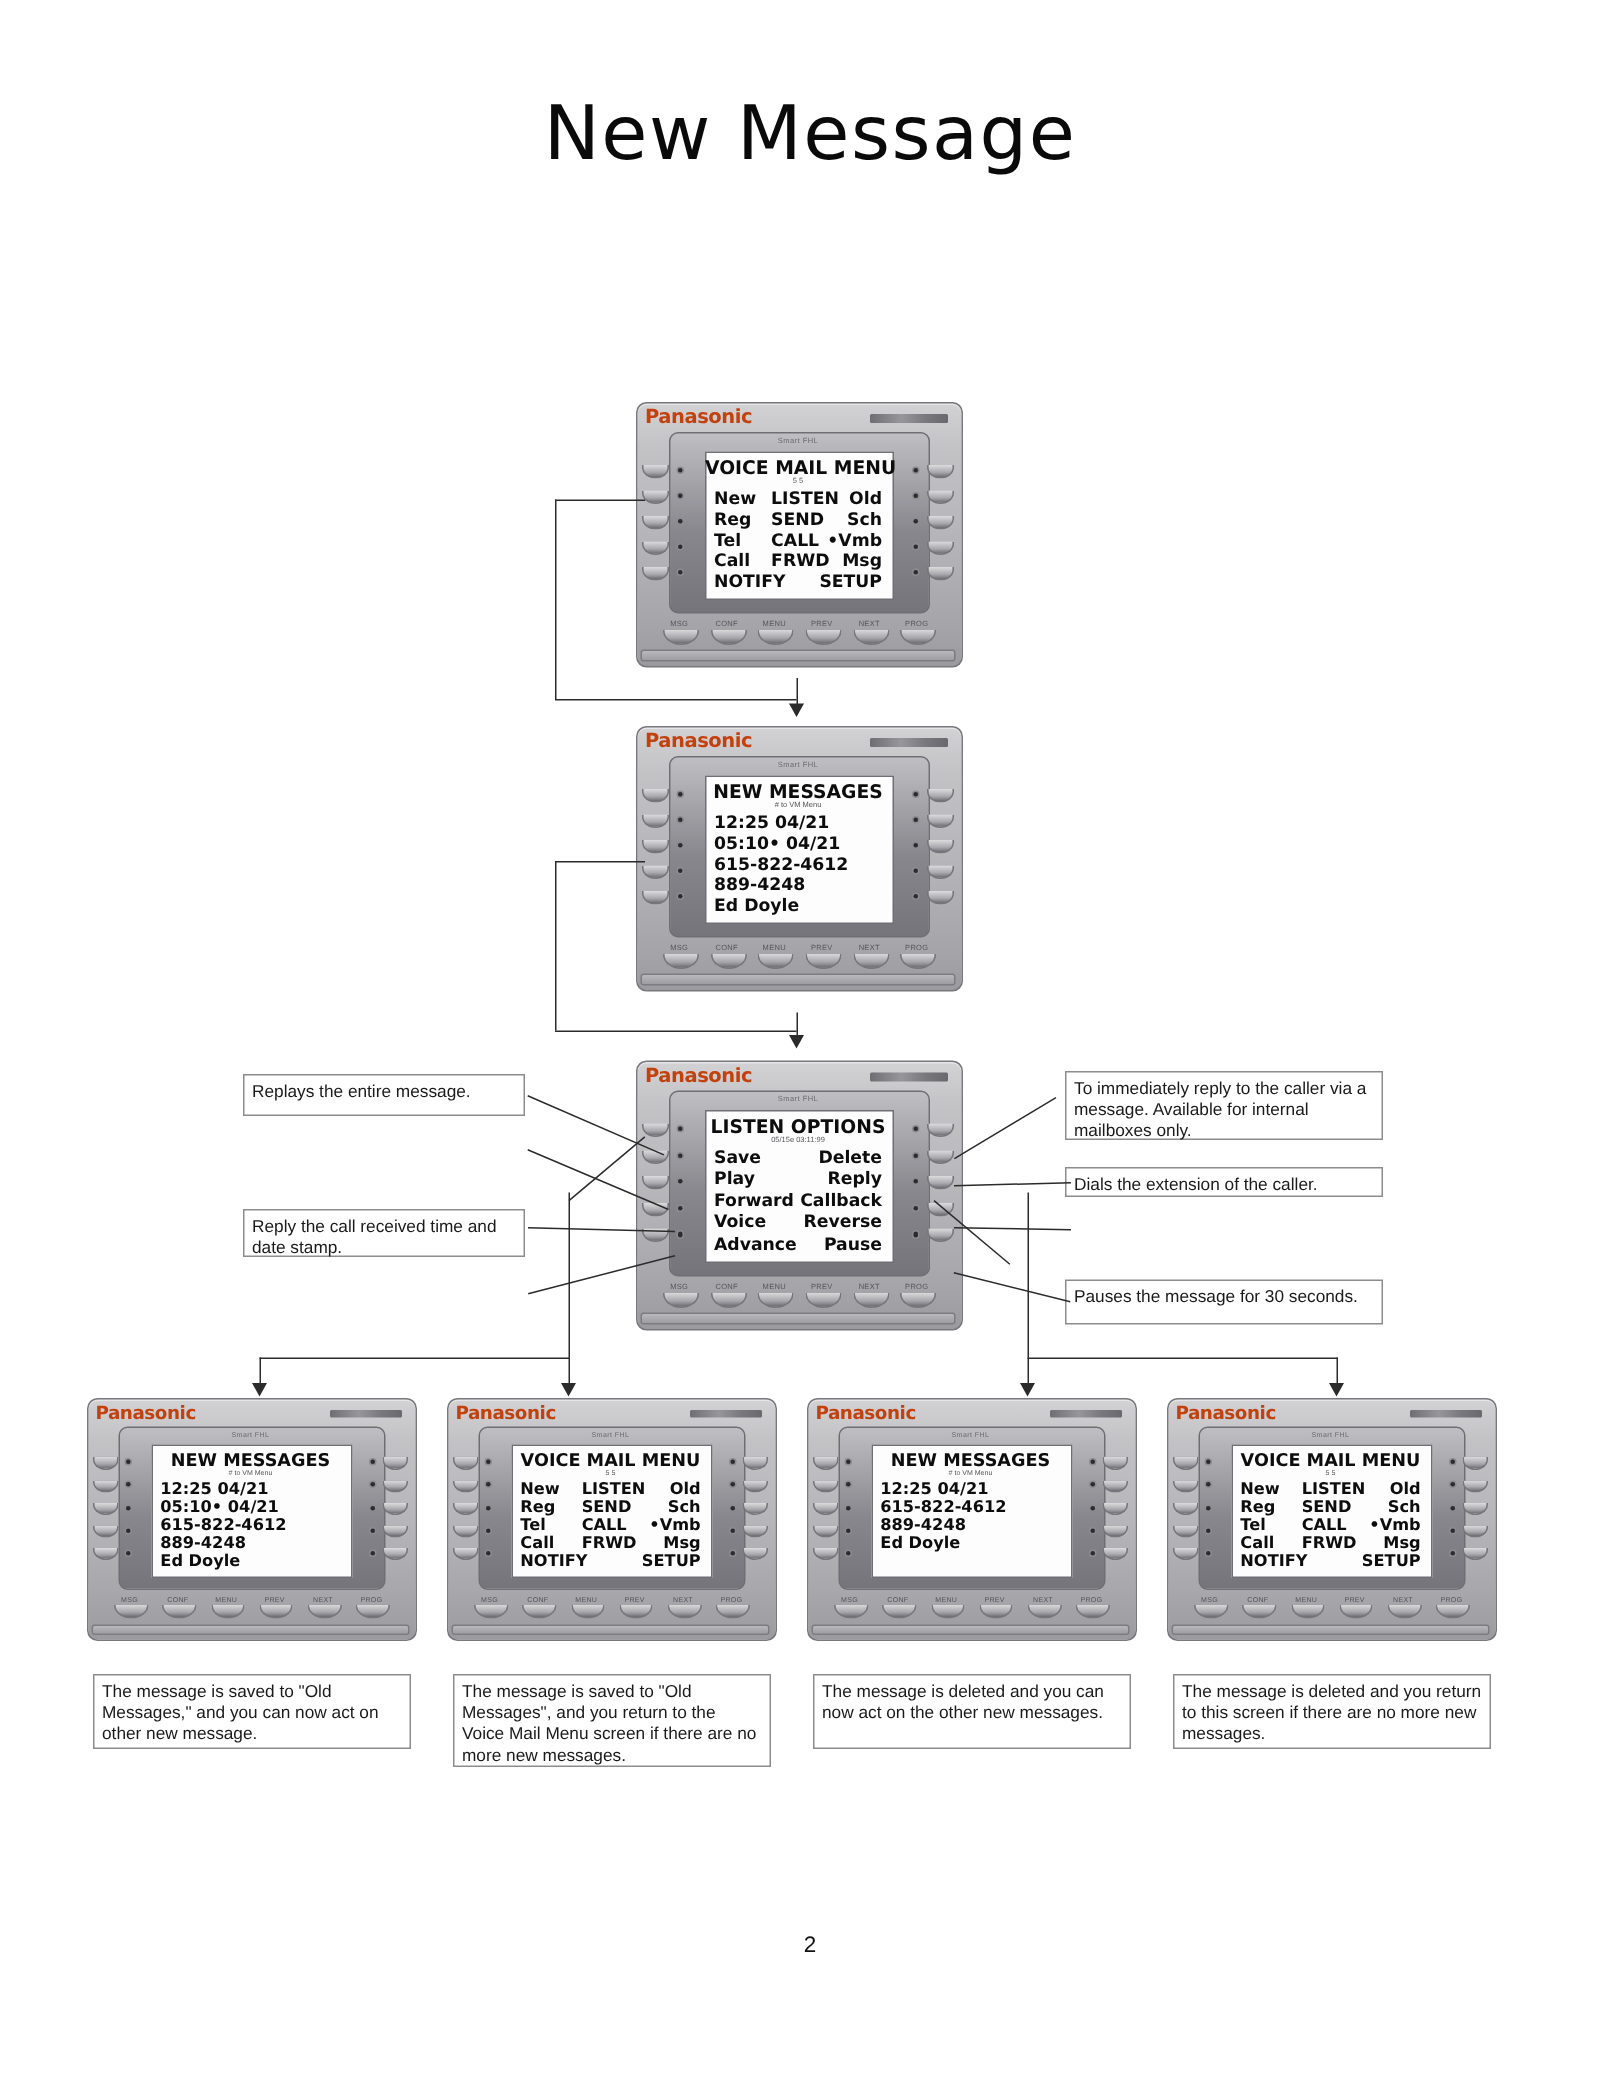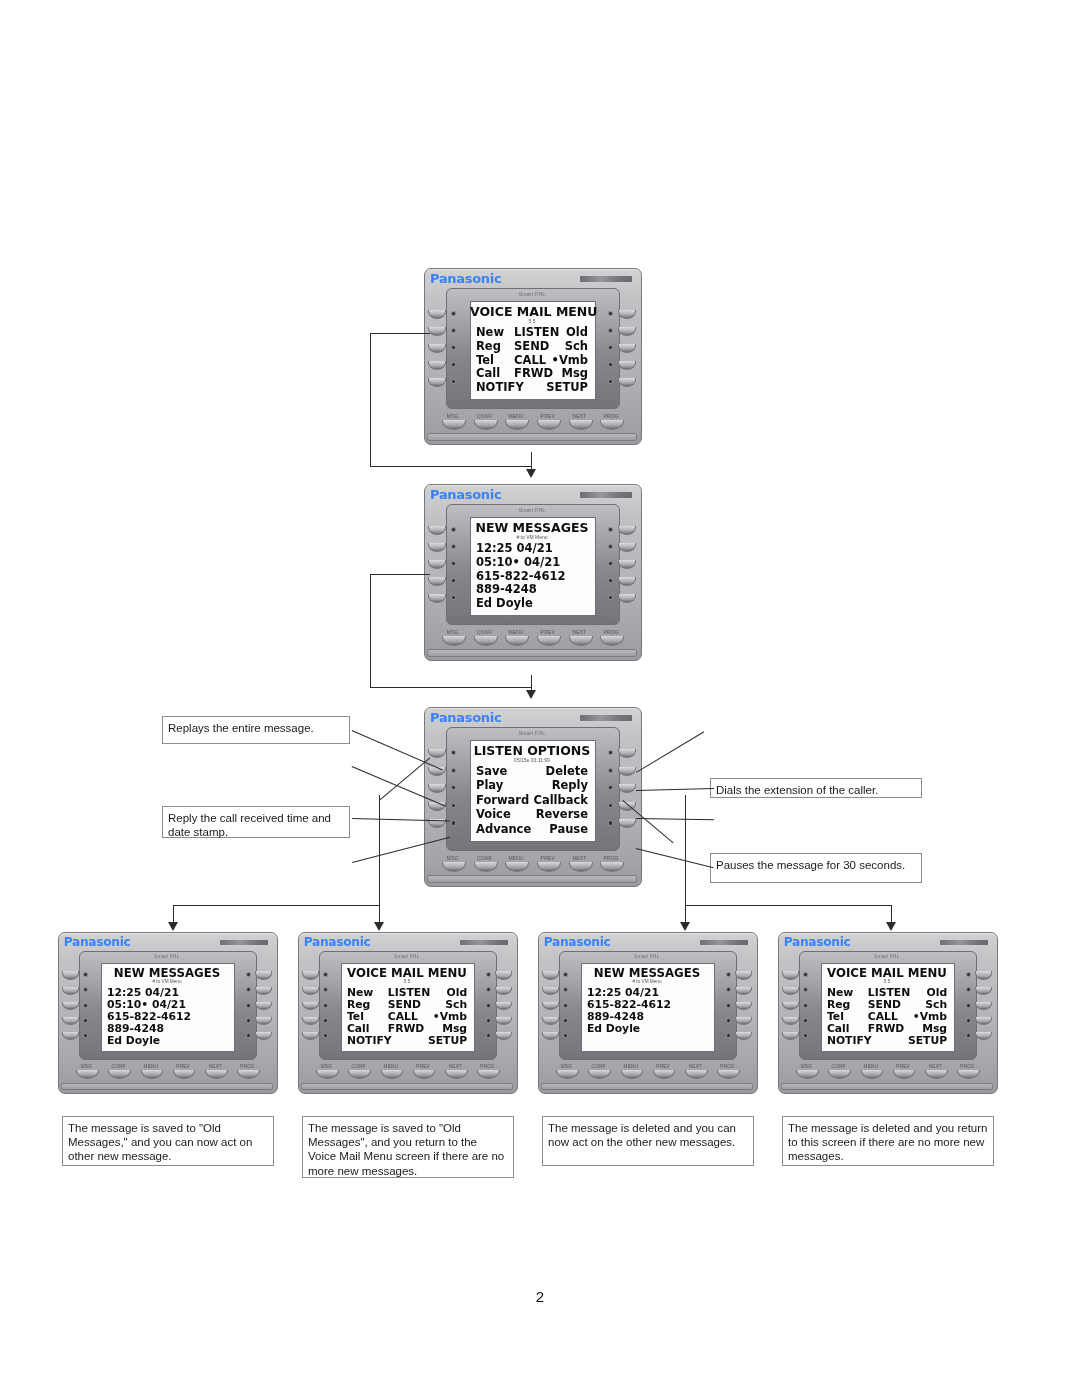--- a/index.html
+++ b/index.html
@@ -43,21 +43,21 @@
   .phone{position:absolute;box-sizing:border-box;}
   .phone .body{
     position:absolute;left:0;top:0;width:100%;height:100%;
     border-radius:7px;
     background:linear-gradient(180deg,#d2d2d4 0%,#c2c2c5 18%,#b4b4b8 55%,#a4a4a9 85%,#9a9a9f 100%);
     border:1px solid #77777c;
     box-shadow:inset 0 1px 0 #e6e6e8;
   }
   .brand{
     position:absolute;font-family:"DejaVu Sans",sans-serif;
-    font-weight:700;color:#3b82f6;letter-spacing:-0.3px;
+    font-weight:700;color:#c2410c;letter-spacing:-0.3px;
   }
   .logo-strip{
     position:absolute;background:linear-gradient(90deg,#5d5d62,#8d8d92 40%,#6a6a70 70%,#56565c);
     border-radius:1px;opacity:.85;
   }
   .bezel{
     position:absolute;border-radius:6px;
     background:linear-gradient(180deg,#bfbfc3,#87878d 55%,#74747a);
     border:1px solid #6e6e74;
   }
@@ -106,20 +106,21 @@
     position:absolute;border-radius:2px;
     background:linear-gradient(180deg,#b9b9bd,#9d9da2);
     border:1px solid #7c7c82;
   }
 </style>
 </head>
 <body>
 
 <div class="page">
 
+  <div class="title">New Message</div>
 
   <div class="phone" id="ph1" style="left:424px;top:268px;width:216px;height:175px;">
       <div class="body" style=""></div>
       <div class="brand" style="left:6px;top:3px;font-size:13px;">Panasonic</div>
       <div class="logo-strip" style="right:8px;top:8px;width:52px;height:6px;"></div>
       <div class="bezel" style="left:22px;top:20px;width:172px;height:119px;"></div>
       <div class="subbar" style="left:22px;top:23px;width:172px;font-size:5px;">Smart FHL</div>
       <div class="lcd" style="left:46px;top:33px;width:124px;height:97px;"></div>
       <div class="lcd-title" style="left:46px;top:36px;width:124px;font-size:12.5px;">VOICE MAIL MENU</div>
       <div class="lcd-sub" style="left:46px;top:50px;width:124px;font-size:5px;">5                    5</div>
@@ -567,20 +568,21 @@
   <div class="arrow" style="left:526px;top:690px;"></div>
 
   <div class="callout" style="left:162px;top:716px;width:188px;height:28px;">Replays the entire message.</div>
   <div class="callout" style="left:162px;top:806px;width:188px;height:32px;">Reply the call received time and date stamp.</div>
 
   <div class="diag" style="left:352px;top:730px;width:99px;transform:rotate(23.5deg);"></div>
   <div class="diag" style="left:352px;top:766px;width:102px;transform:rotate(23.0deg);"></div>
   <div class="diag" style="left:352px;top:818px;width:98px;transform:rotate(1.5deg);"></div>
   <div class="diag" style="left:352px;top:862px;width:101px;transform:rotate(-14.5deg);"></div>
 
+  <div class="callout" style="left:710px;top:714px;width:212px;height:46px;">To immediately reply to the caller via a message.  Available for internal mailboxes only.</div>
   <div class="callout" style="left:710px;top:778px;width:212px;height:20px;">Dials the extension of the caller.</div>
   <div class="callout" style="left:710px;top:853px;width:212px;height:30px;">Pauses the message for 30 seconds.</div>
 
   <div class="diag" style="left:636px;top:772px;width:79px;transform:rotate(-31deg);"></div>
   <div class="diag" style="left:636px;top:790px;width:78px;transform:rotate(-1.5deg);"></div>
   <div class="diag" style="left:636px;top:818px;width:78px;transform:rotate(1deg);"></div>
   <div class="diag" style="left:636px;top:848px;width:80px;transform:rotate(14deg);"></div>
 
   <div class="ln vln" style="left:379px;top:795px;height:110px;"></div>
   <div class="ln hln" style="left:173px;top:905px;width:207px;"></div>

